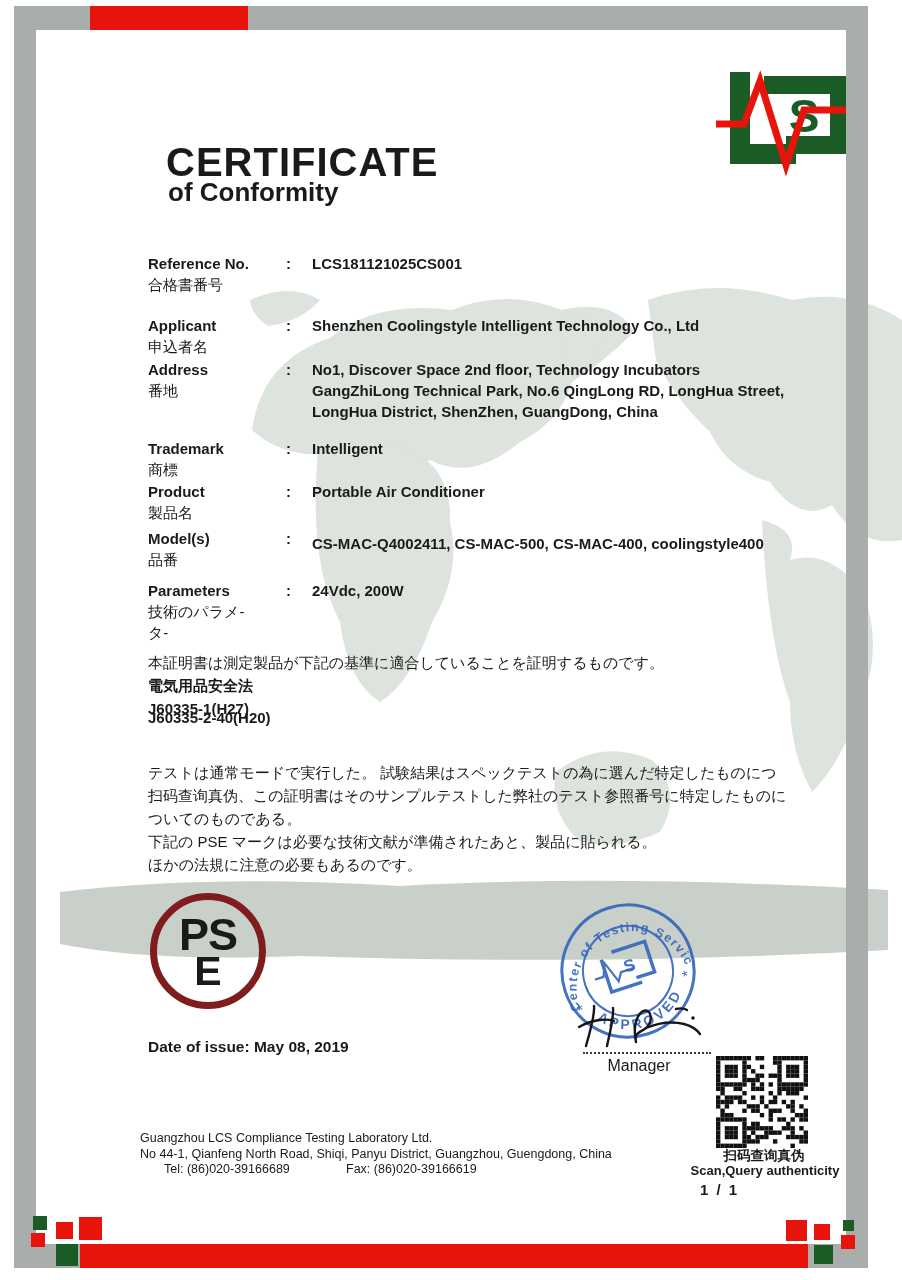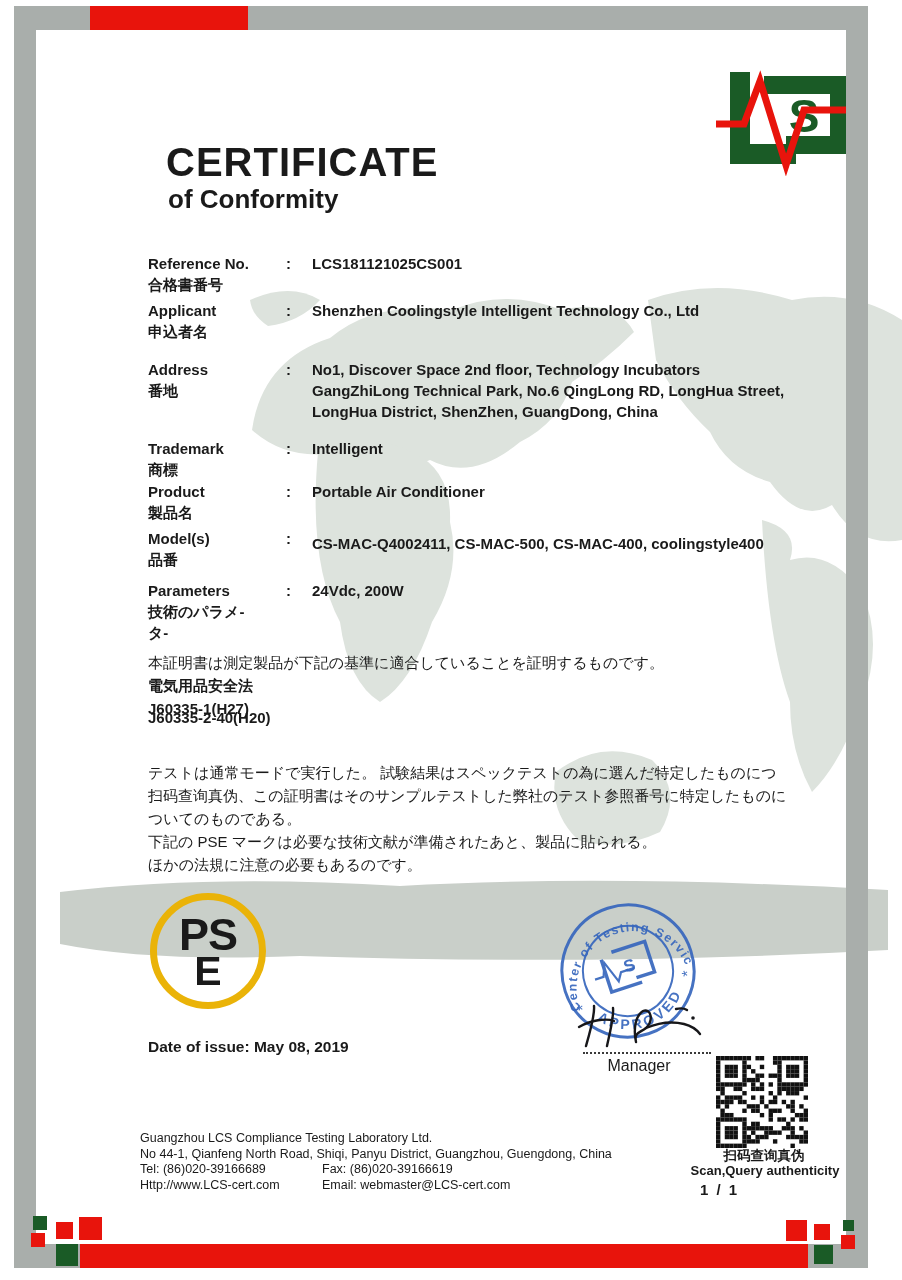--- a/index.html
+++ b/index.html
@@ -12,43 +12,43 @@
         font-family:"Liberation Sans", sans-serif;color:var(--text);overflow:hidden;}
   .abs{position:absolute;}
   
   .bar{position:absolute;background:var(--frame_gray);}
   .bar-red{position:absolute;background:var(--accent_red);}
   .sq{position:absolute;}
   .sq.red{background:var(--accent_red);}
   .sq.green{background:var(--accent_green);}
   
   .title1{left:166px;top:140px;font-size:40px;font-weight:700;letter-spacing:1px;}
-  .title2{left:168px;top:184px;font-size:26px;font-weight:700;}
+  .title2{left:168px;top:177px;font-size:26px;font-weight:700;}
   
   .field-row{position:absolute;left:148px;width:700px;display:flex;font-size:15px;line-height:21px;}
   .f-label{width:138px;flex:none;}
   .f-en{font-weight:700;}
-  .f-jp{font-weight:700;white-space:pre-line;}
+  .f-jp{font-weight:400;white-space:pre-line;}
   .f-colon{width:26px;flex:none;font-weight:700;}
   .f-value{flex:1;font-weight:700;white-space:pre-line;}
   
   .stmt{position:absolute;left:148px;width:648px;font-size:15px;line-height:23px;white-space:pre-line;}
   .stmt.bold{font-weight:700;}
   
-  .pse{left:150px;top:893px;width:116px;height:116px;border:7px solid #eab308;border-radius:50%;
+  .pse{left:150px;top:893px;width:116px;height:116px;border:7px solid #7f1d1d;border-radius:50%;
        display:flex;flex-direction:column;align-items:center;justify-content:center;}
   .pse .ps{font-size:45px;font-weight:700;line-height:0.9;letter-spacing:-1px;margin-top:2px;}
   .pse .e{font-size:41px;font-weight:700;line-height:0.82;}
   
   .sig-line{left:583px;top:1036px;width:128px;height:18px;border-bottom:2px dotted #3a3a3a;}
   .manager{left:578px;top:1057px;width:122px;text-align:center;font-size:16px;}
   .date-line{left:148px;top:1038px;font-size:15.5px;font-weight:700;}
   
   .footer{left:140px;top:1131px;font-size:12.5px;line-height:15.5px;}
-  .footer .col1{display:inline-block;width:182px;}
+  .footer .col1{display:inline-block;width:182px;margin-left:24px;}
   
   .qr-zh{left:698px;top:1147px;width:132px;text-align:center;font-size:13.5px;font-weight:700;}
   .qr-en{left:687px;top:1163px;width:156px;text-align:center;font-size:13px;font-weight:700;}
   .qr-page{left:700px;top:1181px;width:110px;text-align:left;font-size:15px;font-weight:700;letter-spacing:2px;}
   .z1{z-index:1}.z2{z-index:2}.z3{z-index:3}.z4{z-index:4}
 </style>
 </head>
 <body>
 
 <div class="page">
@@ -99,21 +99,21 @@
 
   <div class="field-row z2" style="top:253px">
     <div class="f-label">
       <div class="f-en">Reference No.</div>
       <div class="f-jp">合格書番号</div>
     </div>
     <div class="f-colon">:</div>
     <div class="f-value">LCS181121025CS001</div>
   </div>
 
-  <div class="field-row z2" style="top:300px">
+  <div class="field-row z2" style="top:315px">
     <div class="f-label">
       <div class="f-en">Applicant</div>
       <div class="f-jp">申込者名</div>
     </div>
     <div class="f-colon">:</div>
     <div class="f-value">Shenzhen Coolingstyle Intelligent Technology Co., Ltd</div>
   </div>
 
   <div class="field-row z2" style="top:359px">
     <div class="f-label">
@@ -217,23 +217,20 @@
   <div class="abs z2 sig-line"></div>
   <div class="abs z2 manager">Manager</div>
 
   <div class="abs z2 date-line">Date of issue: May 08, 2019</div>
 
   <div class="abs z2 footer">
     <div>Guangzhou LCS Compliance Testing Laboratory Ltd.</div>
     <div>No 44-1, Qianfeng North Road, Shiqi, Panyu District, Guangzhou, Guengdong, China</div>
     <div>
       <span class="col1">Tel: (86)020-39166689</span><span>Fax: (86)020-39166619</span>
-    </div>
-    <div>
-      <span class="col1">Http://www.LCS-cert.com</span><span>Email: webmaster@LCS-cert.com</span>
     </div>
   </div>
 
   <svg class="abs z2" style="left:716px;top:1056px" width="92" height="92" viewBox="0 0 92 92">
     <rect x="0" y="0" width="92" height="92" fill="#ffffff"></rect>
     <g class="qr-modules" fill="#111111">
         <rect x="0.00" y="0.00" width="4.38" height="4.38"></rect>
         <rect x="4.38" y="0.00" width="4.38" height="4.38"></rect>
         <rect x="8.76" y="0.00" width="4.38" height="4.38"></rect>
         <rect x="13.14" y="0.00" width="4.38" height="4.38"></rect>

